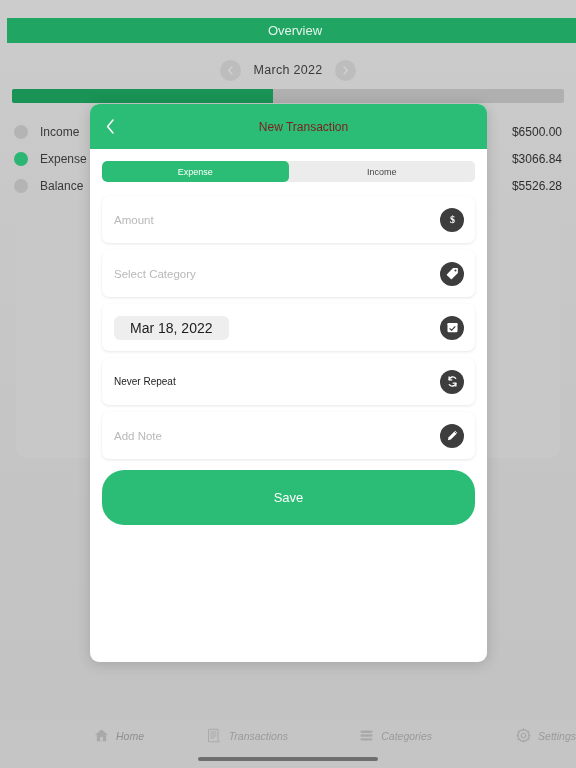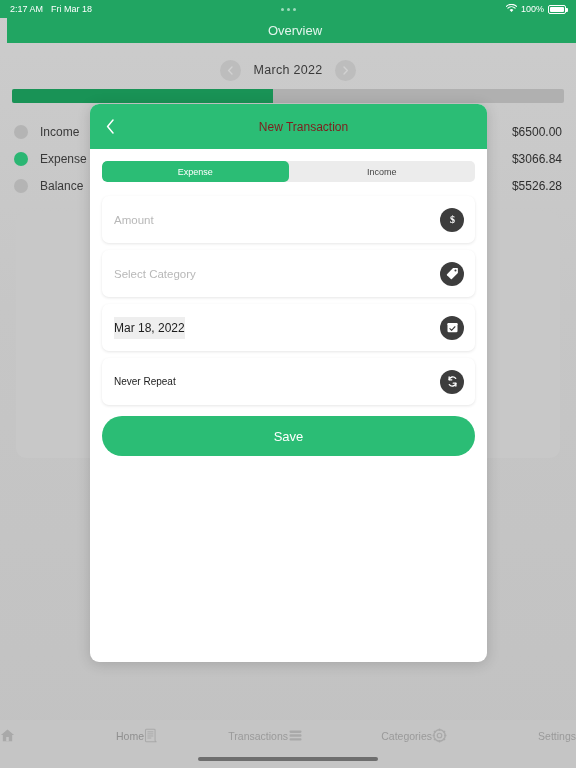--- a/index.html
+++ b/index.html
@@ -110,83 +110,59 @@
   
   .field {
     position: relative; height: 47px; background: #ffffff;
     border-radius: 7px; margin-bottom: 7px;
     box-shadow: 0 1px 3px rgba(0,0,0,.10);
     display: flex; align-items: center; padding: 0 58px 0 12px;
   }
   .field .ph { font-size: 11.5px; color: #b8b8b8; }
   .field .val { font-size: 10px; color: #1c1c1c; }
   .chip {
-    font-size: 12px; color: #1c1c1c; background: #eeeeee;
-    padding: 4px 0; border-radius: 0;
+    font-size: 14px; color: #1c1c1c; background: #eeeeee;
+    padding: 4px 16px; border-radius: 6px;
   }
   .fic {
     position: absolute; right: 11px; top: 50%; transform: translateY(-50%);
     width: 24px; height: 24px; border-radius: 50%;
     background: #3d3d3d; display: flex; align-items: center; justify-content: center;
     color: #ffffff;
   }
   .fic svg { display: block; }
 
   .save-btn {
-    margin: 11px 0 0 0; height: 40px; width: 100%;
+    margin: 11px 0 0 0; height: 55px; width: 100%;
     background: #2bbd75; border-radius: 22px;
     display: flex; align-items: center; justify-content: center;
     color: #ffffff; font-size: 13px; border: none;
     font-family: "Liberation Sans", sans-serif;
   }
 
   
   .tabbar {
     position: absolute; bottom: 0; left: 0; width: 576px; height: 48px;
     background: #c5c5c5;
     display: flex; align-items: flex-start; padding-top: 8px;
   }
-  .tab { flex: 1; display: flex; align-items: center; justify-content: space-between; gap: 7px; }
+  .tab { flex: 1; display: flex; align-items: center; justify-content: flex-end; gap: 7px; font-style: italic; }
   .tab .tlabel { font-size: 10.5px; color: #9a9a9a; }
   .tab.active .tlabel { color: #8f8f8f; }
   .tab svg { display: block; }
   .home-indicator {
     position: absolute; bottom: 7px; left: 50%; transform: translateX(-50%);
     width: 180px; height: 4px; border-radius: 3px; background: #6e6e6e;
   }
 </style>
 </head>
 <body>
 
 <div id="app">
 
-  <div class="statusbar">
-    <div class="sb-left">
-      <span>2:17 AM</span>
-      <span>Fri Mar 18</span>
-    </div>
-    <div class="sb-center">
-      <span class="sb-dot"></span>
-        <span class="sb-dot"></span>
-        <span class="sb-dot"></span>
-    </div>
-    <div class="sb-right">
-      <span class="wifi-ic">
-        <svg width="11" height="9" viewBox="0 0 11 9">
-          <path d="M5.5 8 L3.6 5.9 a2.8 2.8 0 0 1 3.8 0 Z" fill="#fff"></path>
-          <path d="M1.9 4.2 a5.2 5.2 0 0 1 7.2 0" stroke="#fff" stroke-width="1.1" fill="none" stroke-linecap="round"></path>
-          <path d="M0.4 2.3 a7.6 7.6 0 0 1 10.2 0" stroke="#fff" stroke-width="1.1" fill="none" stroke-linecap="round"></path>
-        </svg>
-      </span>
-      <span>100%</span>
-      <span class="batt">
-          <i></i>
-        </span>
-    </div>
-  </div>
 
   <div class="navbar">
     <span class="title">Overview</span>
   </div>
 
   <div class="monthbar">
     <div class="arrow-btn">
       <svg width="11" height="11" viewBox="0 0 11 11">
         <path d="M7 2 L3.6 5.5 L7 9" stroke="#d2d2d2" stroke-width="1.3" fill="none" stroke-linecap="round" stroke-linejoin="round"></path>
       </svg>
@@ -276,20 +252,29 @@
         <span class="fic">
           <svg width="13" height="13" viewBox="0 0 14 14">
             <path d="M3.4 5 A4 4 0 0 1 10.4 3.6" stroke="#ffffff" stroke-width="1.5" fill="none" stroke-linecap="round"></path>
             <path d="M10.6 9 A4 4 0 0 1 3.6 10.4" stroke="#ffffff" stroke-width="1.5" fill="none" stroke-linecap="round"></path>
             <path d="M3.4 2.2 L3.4 5.2 L6.2 5.2" stroke="#ffffff" stroke-width="1.5" fill="none" stroke-linecap="round" stroke-linejoin="round"></path>
             <path d="M10.6 11.8 L10.6 8.8 L7.8 8.8" stroke="#ffffff" stroke-width="1.5" fill="none" stroke-linecap="round" stroke-linejoin="round"></path>
           </svg>
         </span>
       </div>
 
+      <div class="field">
+        <span class="ph">Add Note</span>
+        <span class="fic">
+          <svg width="13" height="13" viewBox="0 0 14 14">
+            <path d="M9.8 1.8 L12.2 4.2 L5.2 11.2 L2 12 L2.8 8.8 Z" fill="#ffffff"></path>
+            <path d="M9.0 2.6 L11.4 5.0" stroke="#3d3d3d" stroke-width=".9"></path>
+          </svg>
+        </span>
+      </div>
 
       <button class="save-btn">Save</button>
     </div>
   </div>
 
   <div class="tabbar">
     <div class="tab active">
       <span>
         <svg width="15" height="15" viewBox="0 0 16 16">
           <path d="M8 1.6 L15 7.4 H13 V14 H3 V7.4 H1 Z" fill="#a9a9a9"></path>

